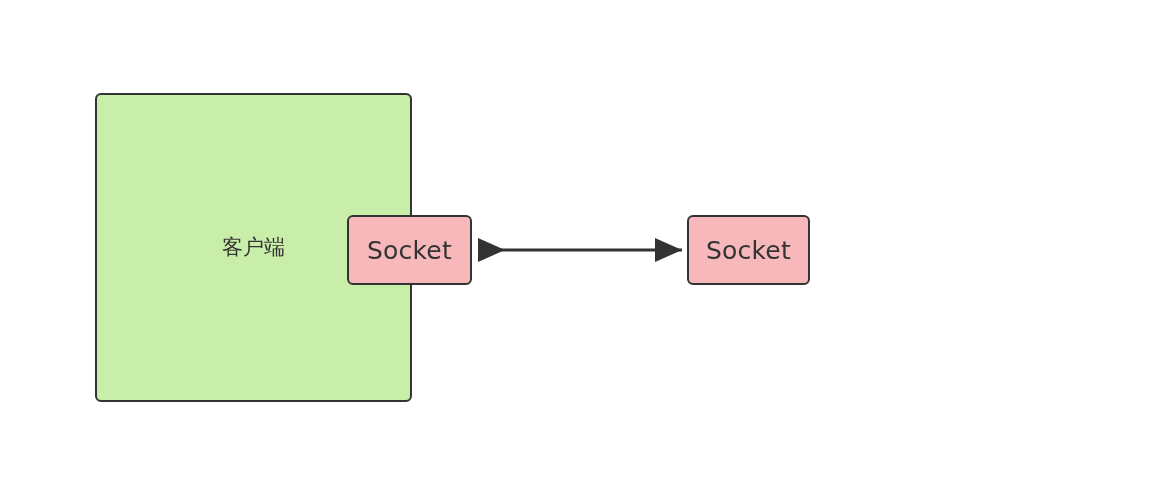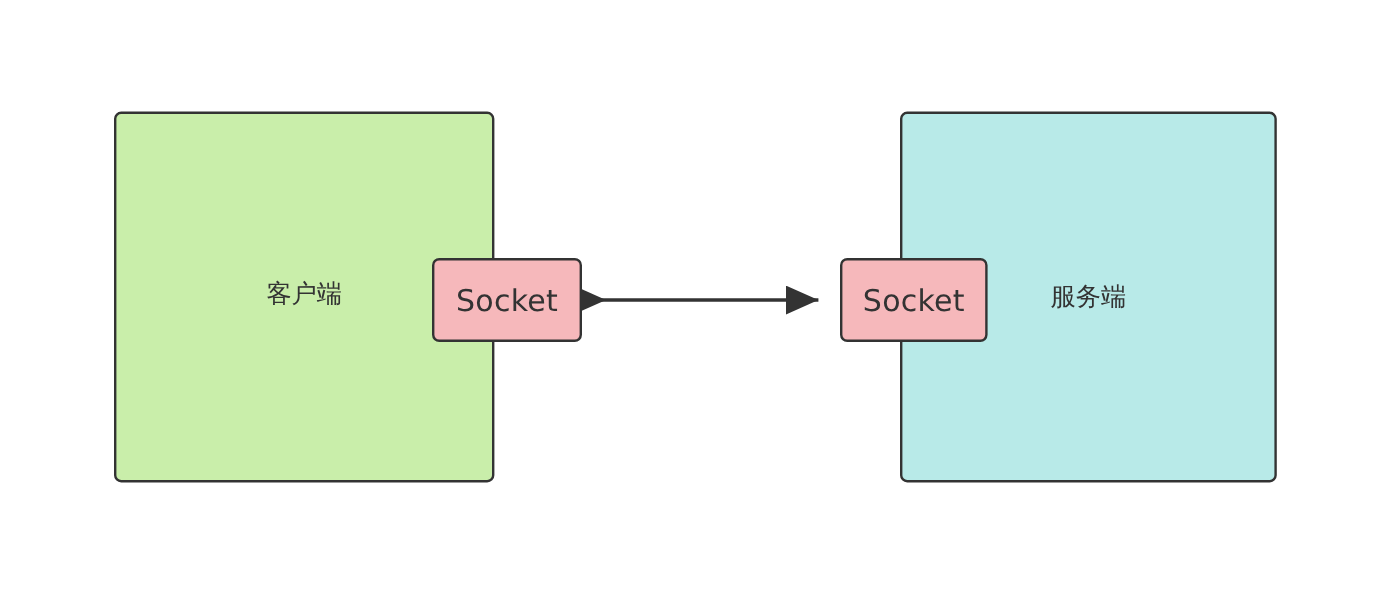--- a/index.html
+++ b/index.html
@@ -27,29 +27,27 @@
     justify-content: center;
     color: #333333;
     line-height: 1;
   }
   .big-node {
     font-size: 21px;
   }
   .socket-node {
     font-size: 25px;
     letter-spacing: 0.2px;
-    margin-left: 13px;
   }
   #client-box {
     left: 95px;
     top: 93px;
     width: 317px;
     height: 309px;
     background: #c9eeaa;
-    font-family: Liberation Mono, monospace;
   }
   #server-box {
     left: 750px;
     top: 93px;
     width: 314px;
     height: 309px;
     background: #b8eae8;
   }
   #client-socket-box {
     left: 347px;
@@ -97,23 +95,20 @@
 </style>
 </head>
 <body>
 
 <div id="canvas">
 
   <div class="node big-node" id="client-box">
     <span>客户端</span>
   </div>
 
-  <div class="node big-node" id="server-box">
-    <span>服务端</span>
-  </div>
 
   <svg id="connector" viewBox="0 0 228 56">
     <defs>
       <marker id="arrow-left" markerWidth="10" markerHeight="10" refX="9" refY="4" orient="auto" markerUnits="strokeWidth">
         <path d="M9,0 L0,4 L9,8 Z" fill="#333333"></path>
       </marker>
       <marker id="arrow-right" markerWidth="10" markerHeight="10" refX="9" refY="4" orient="auto" markerUnits="strokeWidth">
         <path d="M0,0 L9,4 L0,8 Z" fill="#333333"></path>
       </marker>
     </defs>

